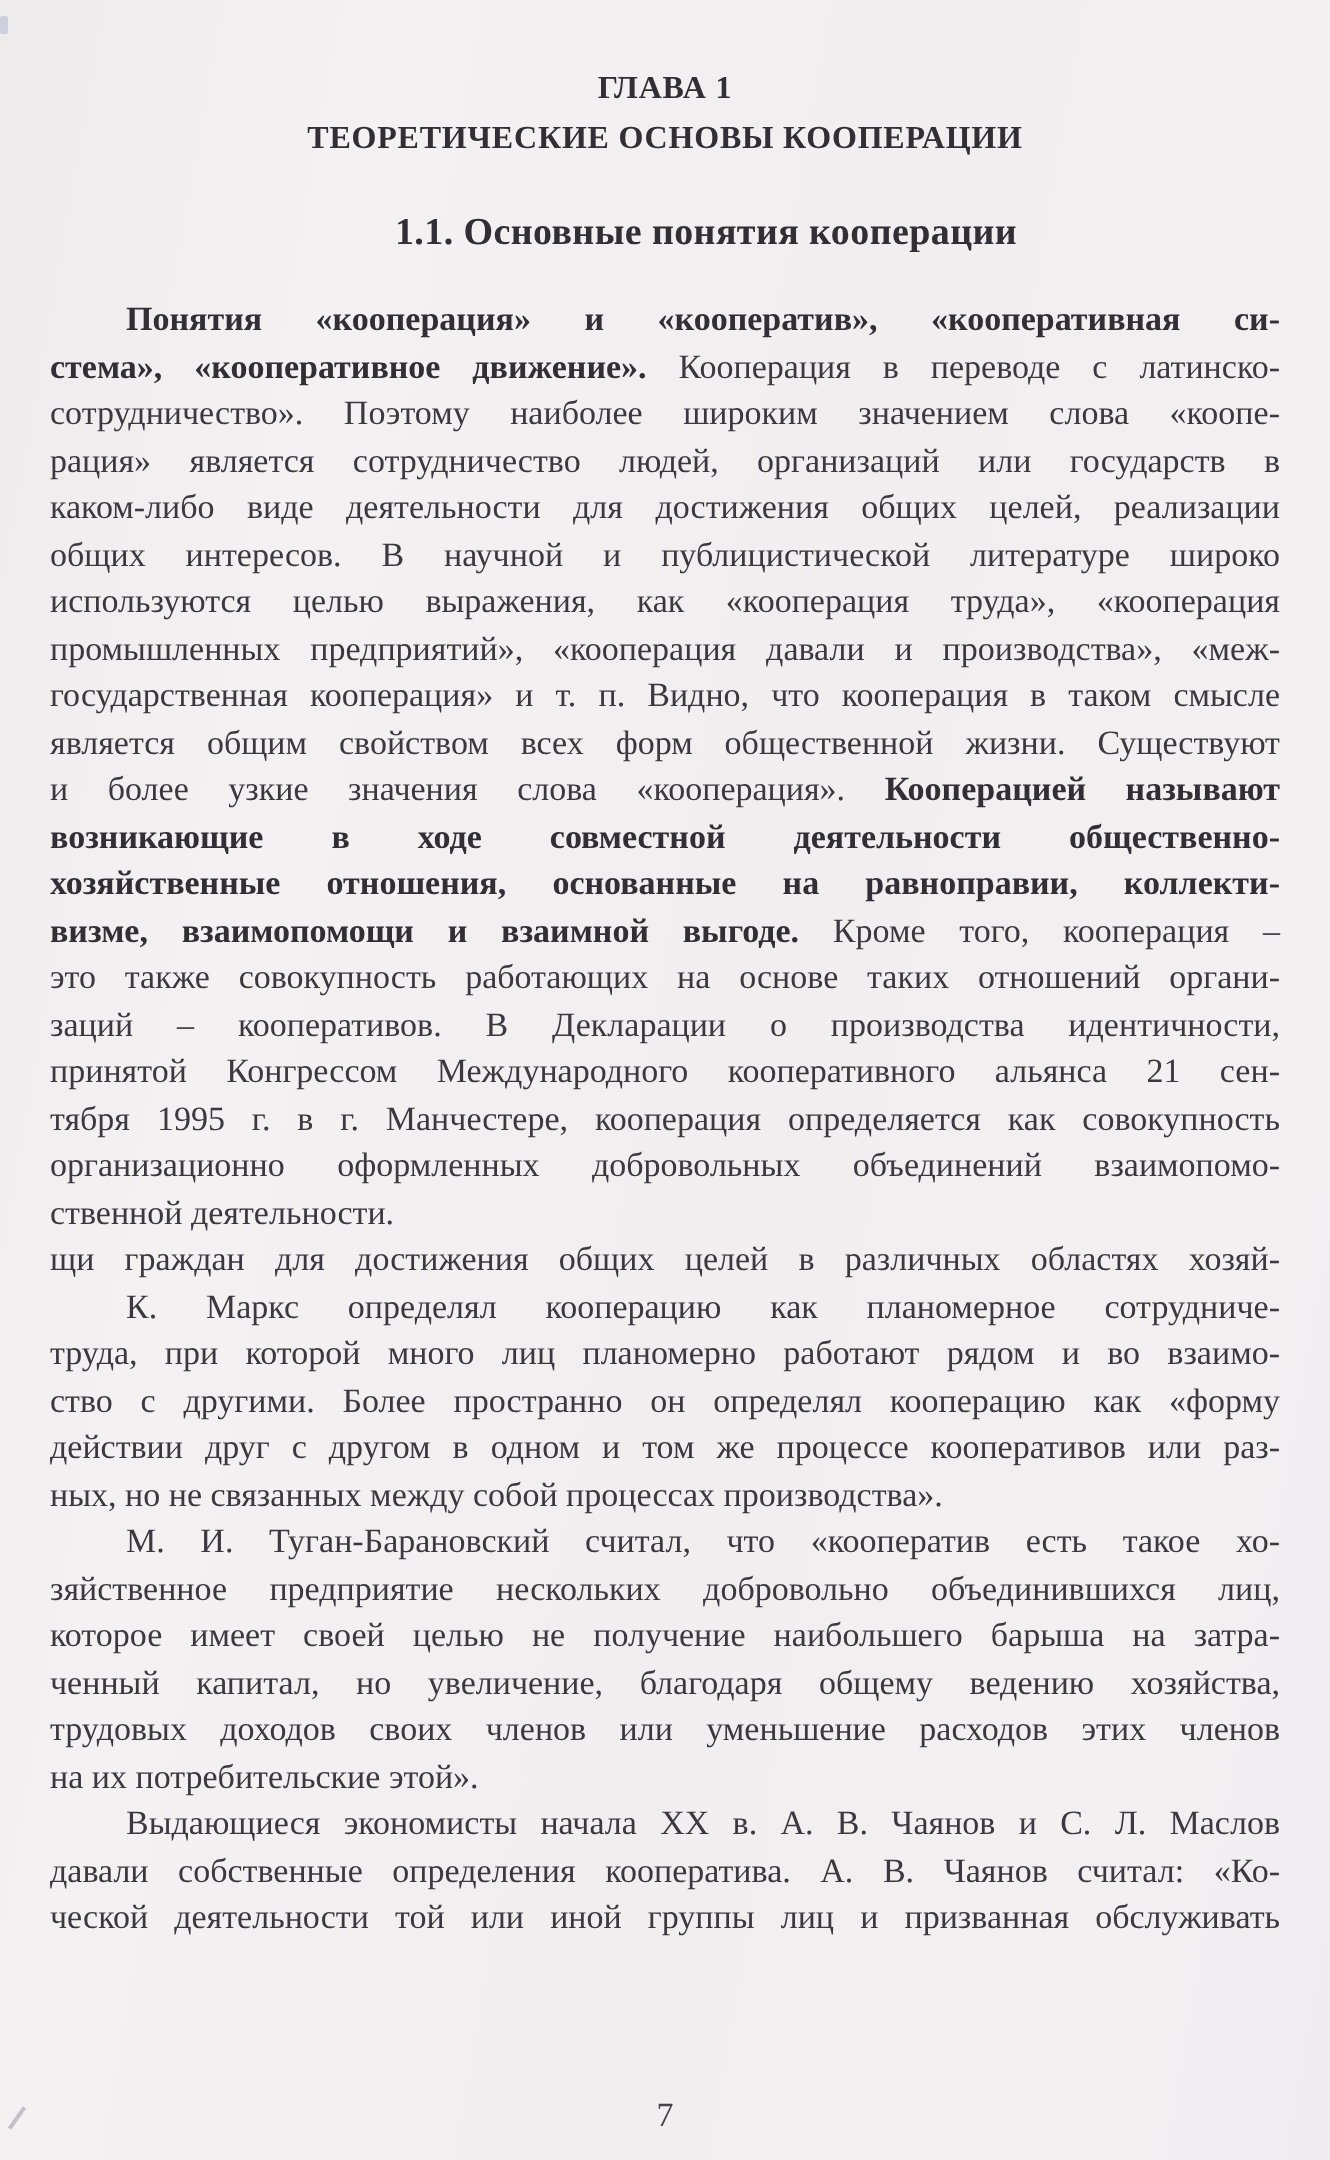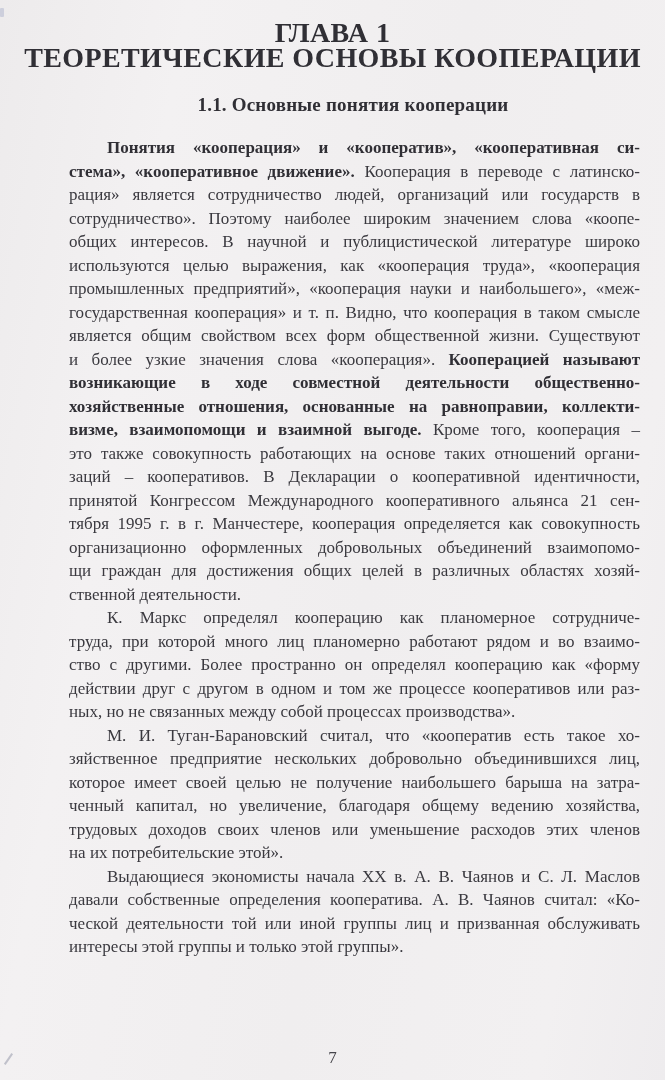--- a/index.html
+++ b/index.html
@@ -10,24 +10,24 @@
   .page {
     position: relative;
     width: 665px;
     height: 1080px;
     overflow: hidden;
     background: linear-gradient(100deg, #edebec 0%, #f3f1f2 22%, #f0eeef 55%, #f2f0f1 85%, #eeecee 100%);
     font-family: "Liberation Serif", "DejaVu Serif", serif;
     color: #3a393f;
   }
   .chapter-heading {
-    padding-top: 20px;
+    padding-top: 32px;
     text-align: center;
     font-weight: bold;
-    font-size: 28px;
+    font-size: 16px;
     line-height: 25px;
     letter-spacing: 0.4px;
     color: #302f35;
   }
   .section-title {
     margin-top: 24px;
     text-align: center;
     font-weight: bold;
     font-size: 19px;
     line-height: 22px;
@@ -37,21 +37,20 @@
   }
   .body-text {
     width: 615px;
     margin: 20px auto 0 auto;
     font-size: 17px;
     line-height: 23.5px;
   }
   .line {
     text-align: justify;
     text-align-last: justify;
-    margin-left: 44px;
   }
   .line.last {
     text-align-last: left;
   }
   .line.indent {
     text-indent: 38px;
   }
   .bold {
     font-weight: bold;
     color: #302f35;
@@ -95,51 +94,51 @@
   <div class="chapter-heading">
     <div>ГЛАВА 1</div>
     <div>ТЕОРЕТИЧЕСКИЕ ОСНОВЫ КООПЕРАЦИИ</div>
   </div>
 
   <div class="section-title">1.1. Основные понятия кооперации</div>
 
   <div class="body-text">
       <div class="line indent"><span class="bold">Понятия «кооперация» и «кооператив», «кооперативная си-</span></div>
       <div class="line"><span class="bold">стема», «кооперативное движение».</span><span> Кооперация в переводе с латинско-</span></div>
+      <div class="line"><span>сотрудничество». Поэтому наиболее широким значением слова «коопе-</span></div>
       <div class="line"><span>рация» является сотрудничество людей, организаций или государств в</span></div>
-      <div class="line"><span>сотрудничество». Поэтому наиболее широким значением слова «коопе-</span></div>
+      <div class="line"><span>каком-либо виде деятельности для достижения общих целей, реализации</span></div>
       <div class="line"><span>общих интересов. В научной и публицистической литературе широко</span></div>
       <div class="line"><span>используются целью выражения, как «кооперация труда», «кооперация</span></div>
-      <div class="line"><span>промышленных предприятий», «кооперация науки и наибольшего», «меж-</span></div>
+      <div class="line"><span>промышленных предприятий», «кооперация давали и производства», «меж-</span></div>
       <div class="line"><span>государственная кооперация» и т. п. Видно, что кооперация в таком смысле</span></div>
       <div class="line"><span>является общим свойством всех форм общественной жизни. Существуют</span></div>
       <div class="line"><span>и более узкие значения слова «кооперация». </span><span class="bold">Кооперацией называют</span></div>
       <div class="line"><span class="bold">возникающие в ходе совместной деятельности общественно-</span></div>
       <div class="line"><span class="bold">хозяйственные отношения, основанные на равноправии, коллекти-</span></div>
       <div class="line"><span class="bold">визме, взаимопомощи и взаимной выгоде.</span><span> Кроме того, кооперация –</span></div>
       <div class="line"><span>это также совокупность работающих на основе таких отношений органи-</span></div>
-      <div class="line"><span>заций – кооперативов. В Декларации о кооперативной идентичности,</span></div>
+      <div class="line"><span>заций – кооперативов. В Декларации о производства идентичности,</span></div>
       <div class="line"><span>принятой Конгрессом Международного кооперативного альянса 21 сен-</span></div>
       <div class="line"><span>тября 1995 г. в г. Манчестере, кооперация определяется как совокупность</span></div>
       <div class="line"><span>организационно оформленных добровольных объединений взаимопомо-</span></div>
+      <div class="line last"><span>ственной деятельности.</span></div>
       <div class="line"><span>щи граждан для достижения общих целей в различных областях хозяй-</span></div>
-      <div class="line last"><span>ственной деятельности.</span></div>
       <div class="line indent"><span>К. Маркс определял кооперацию как планомерное сотрудниче-</span></div>
       <div class="line"><span>труда, при которой много лиц планомерно работают рядом и во взаимо-</span></div>
       <div class="line"><span>ство с другими. Более пространно он определял кооперацию как «форму</span></div>
       <div class="line"><span>действии друг с другом в одном и том же процессе кооперативов или раз-</span></div>
       <div class="line last"><span>ных, но не связанных между собой процессах производства».</span></div>
       <div class="line indent"><span>М. И. Туган-Барановский считал, что «кооператив есть такое хо-</span></div>
       <div class="line"><span>зяйственное предприятие нескольких добровольно объединившихся лиц,</span></div>
       <div class="line"><span>которое имеет своей целью не получение наибольшего барыша на затра-</span></div>
       <div class="line"><span>ченный капитал, но увеличение, благодаря общему ведению хозяйства,</span></div>
       <div class="line"><span>трудовых доходов своих членов или уменьшение расходов этих членов</span></div>
       <div class="line last"><span>на их потребительские этой».</span></div>
       <div class="line indent"><span>Выдающиеся экономисты начала XX в. А. В. Чаянов и С. Л. Маслов</span></div>
       <div class="line"><span>давали собственные определения кооператива. А. В. Чаянов считал: «Ко-</span></div>
       <div class="line"><span>ческой деятельности той или иной группы лиц и призванная обслуживать</span></div>
-      <div class="line last"><span>интересы этой группы и только этой группы».</span></div>
     </div>
 
   <div class="page-number">7</div>
 
   <div class="artifact-bottom-left"></div>
 </div>
 
 </body></html>

